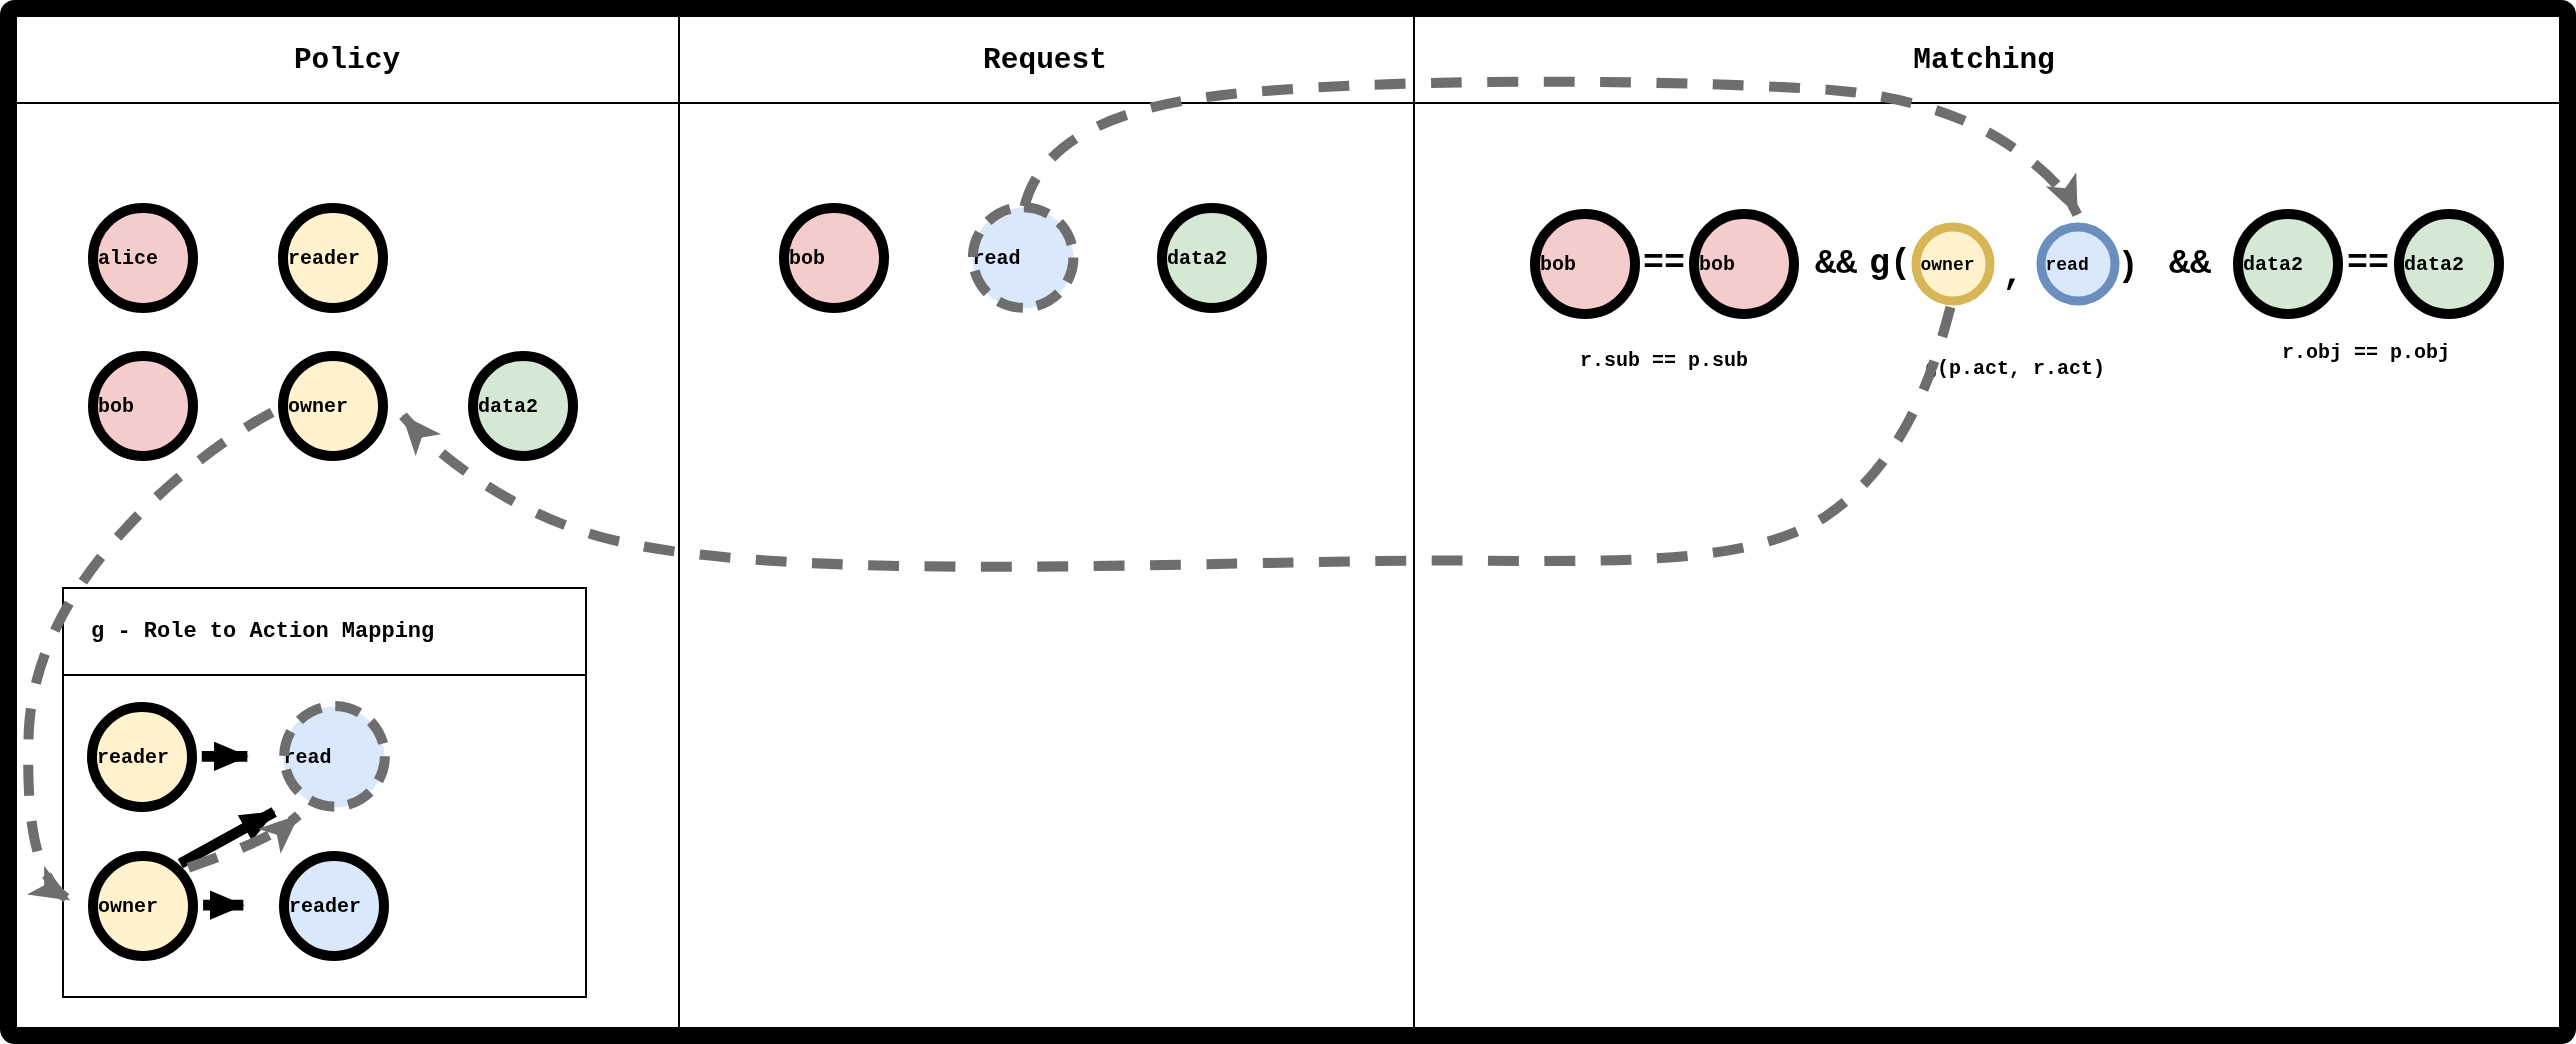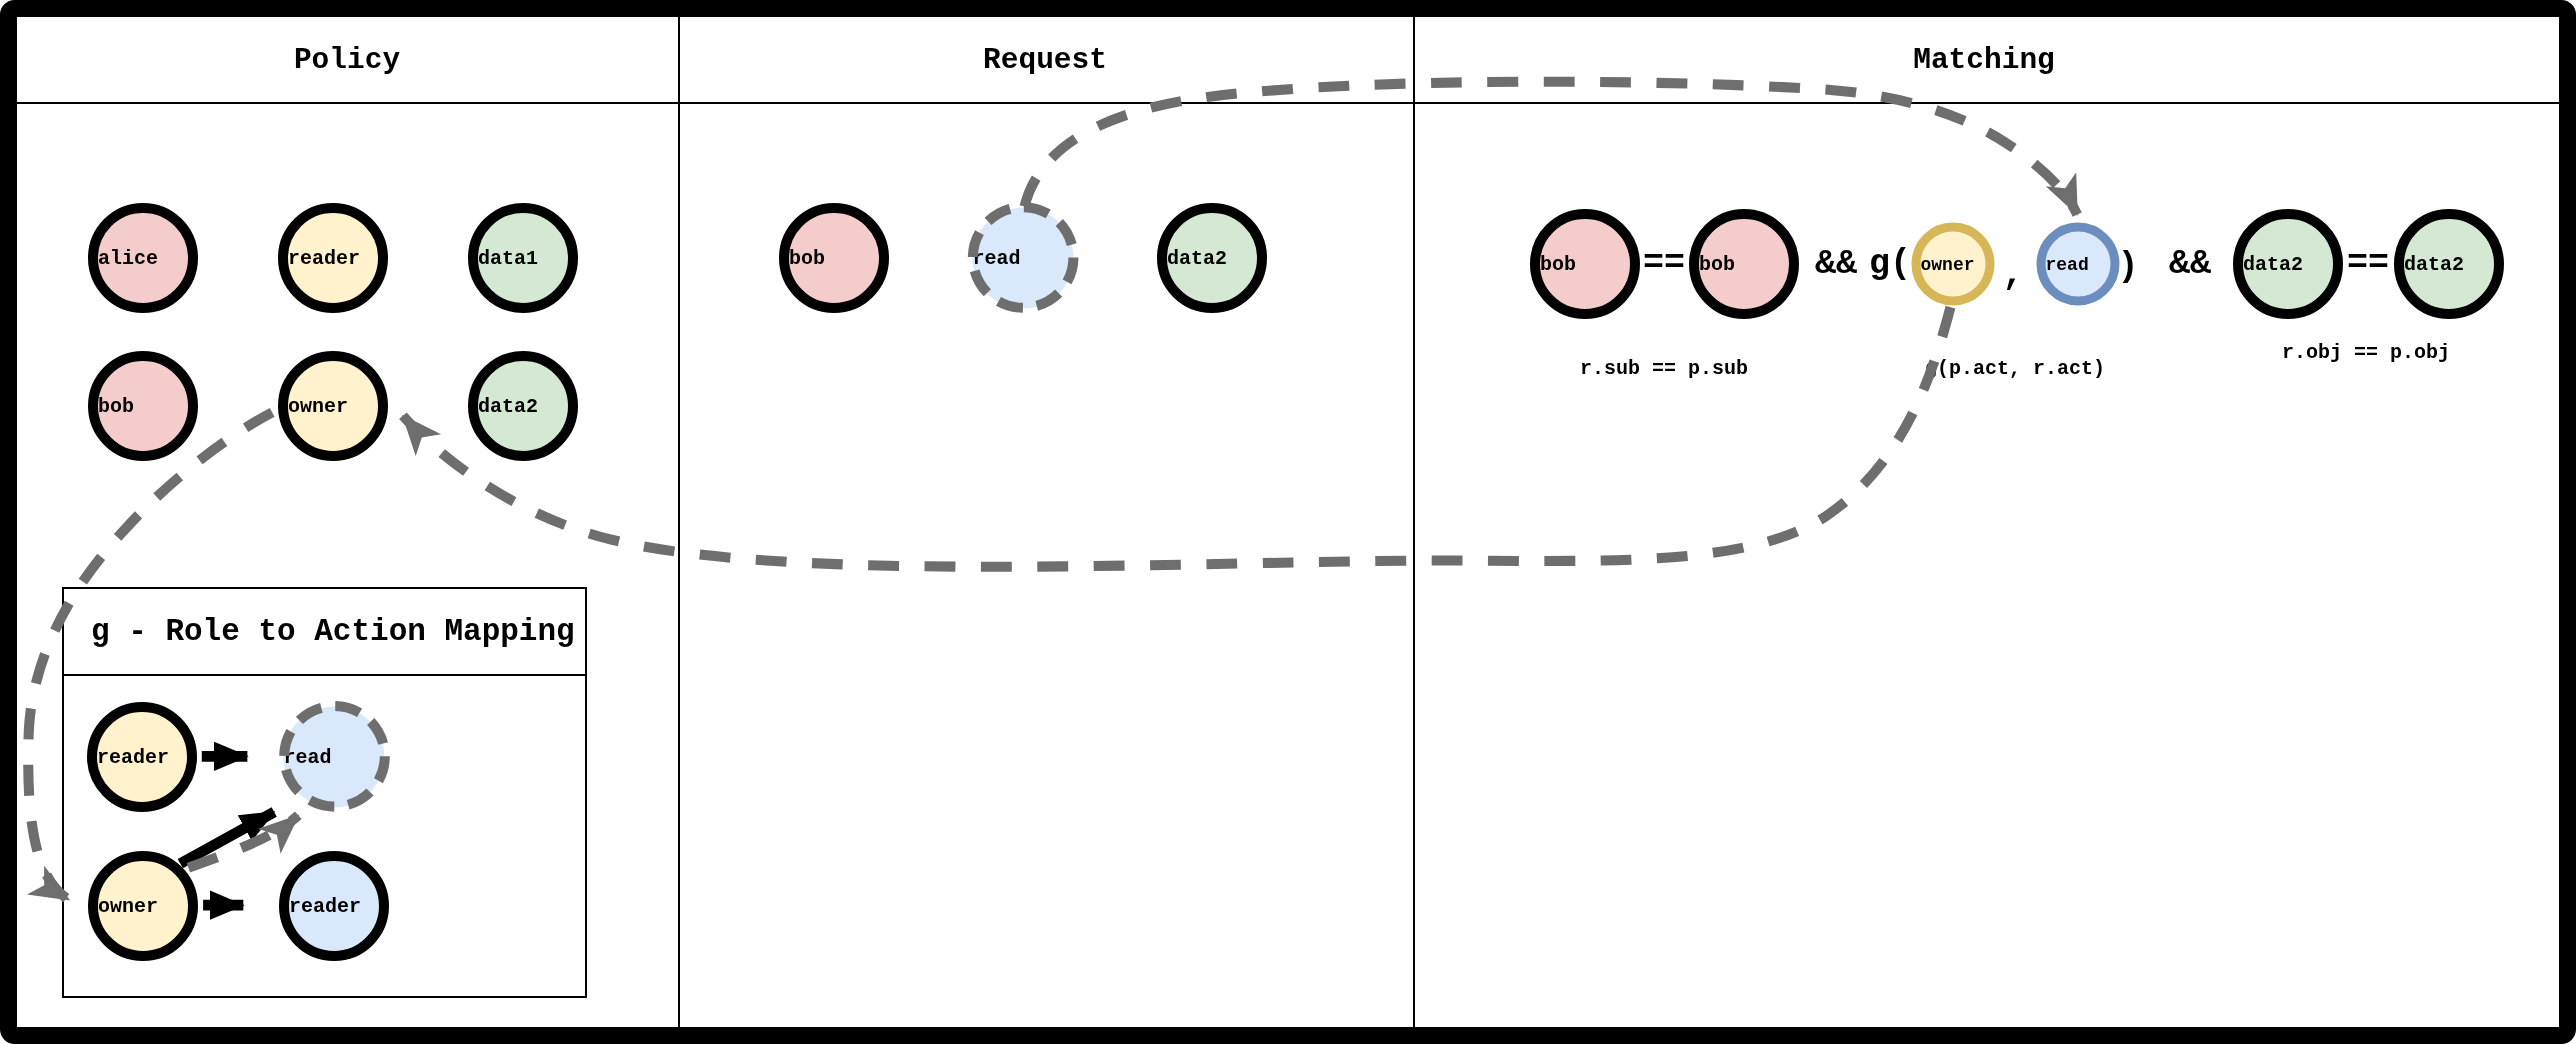--- a/index.html
+++ b/index.html
@@ -57,28 +57,28 @@
   }
   .op-eq1{left:1664px;top:264px;} .op-and1{left:1836px;top:264px;}
   .op-gopen{left:1890px;top:264px;} .op-comma{left:2013px;top:275px;}
   .op-gclose{left:2128px;top:267px;} .op-and2{left:2190px;top:264px;}
   .op-eq2{left:2368px;top:264px;}
 
   .caption{
     position:absolute;transform:translate(-50%,-50%);
     font-size:20px;font-weight:bold;color:#000;white-space:pre;z-index:2;
   }
-  .cap-sub{left:1664px;top:368px;text-align:right;} .cap-act{left:2015px;top:368px;} .cap-obj{left:2366px;top:352px;}
+  .cap-sub{left:1664px;top:360px;text-align:right;} .cap-act{left:2015px;top:368px;} .cap-obj{left:2366px;top:352px;}
 
   
   .gbox{position:absolute;left:62px;top:587px;width:525px;height:411px;border:2px solid #000;background:#fff;z-index:1;box-sizing:border-box;}
   .gbox-sep{position:absolute;left:62px;top:674px;width:525px;height:2px;background:#000;z-index:1;}
   .gbox-title{
     position:absolute;left:91px;top:631px;transform:translate(0,-50%);
-    font-size:31px;font-weight:bold;color:#000;white-space:pre;z-index:2;
+    font-size:22px;font-weight:bold;color:#000;white-space:pre;z-index:2;
   }
 
   svg.overlay{position:absolute;left:0;top:0;z-index:3;pointer-events:none;}
   .gray-dash{fill:none;stroke:var(--connector);stroke-width:15;stroke-dasharray:46 38;}
   .gray-ring{fill:none;stroke:var(--connector);stroke-width:15;stroke-dasharray:38 21;}
   .black-arrow{fill:none;stroke:#000;stroke-width:16;}
 </style>
 </head>
 <body>
 
@@ -91,23 +91,20 @@
 
   <div class="hdr policy">Policy</div>
   <div class="hdr request">Request</div>
   <div class="hdr matching">Matching</div>
 
   <div class="node n-big c-subject p-alice">
       <span>alice</span>
     </div>
   <div class="node n-big c-role p-reader">
       <span>reader</span>
-    </div>
-  <div class="node n-big c-object p-data1">
-      <span>data1</span>
     </div>
   <div class="node n-big c-subject p-bob">
       <span>bob</span>
     </div>
   <div class="node n-big c-role p-owner">
       <span>owner</span>
     </div>
   <div class="node n-big c-object p-data2">
       <span>data2</span>
     </div>

